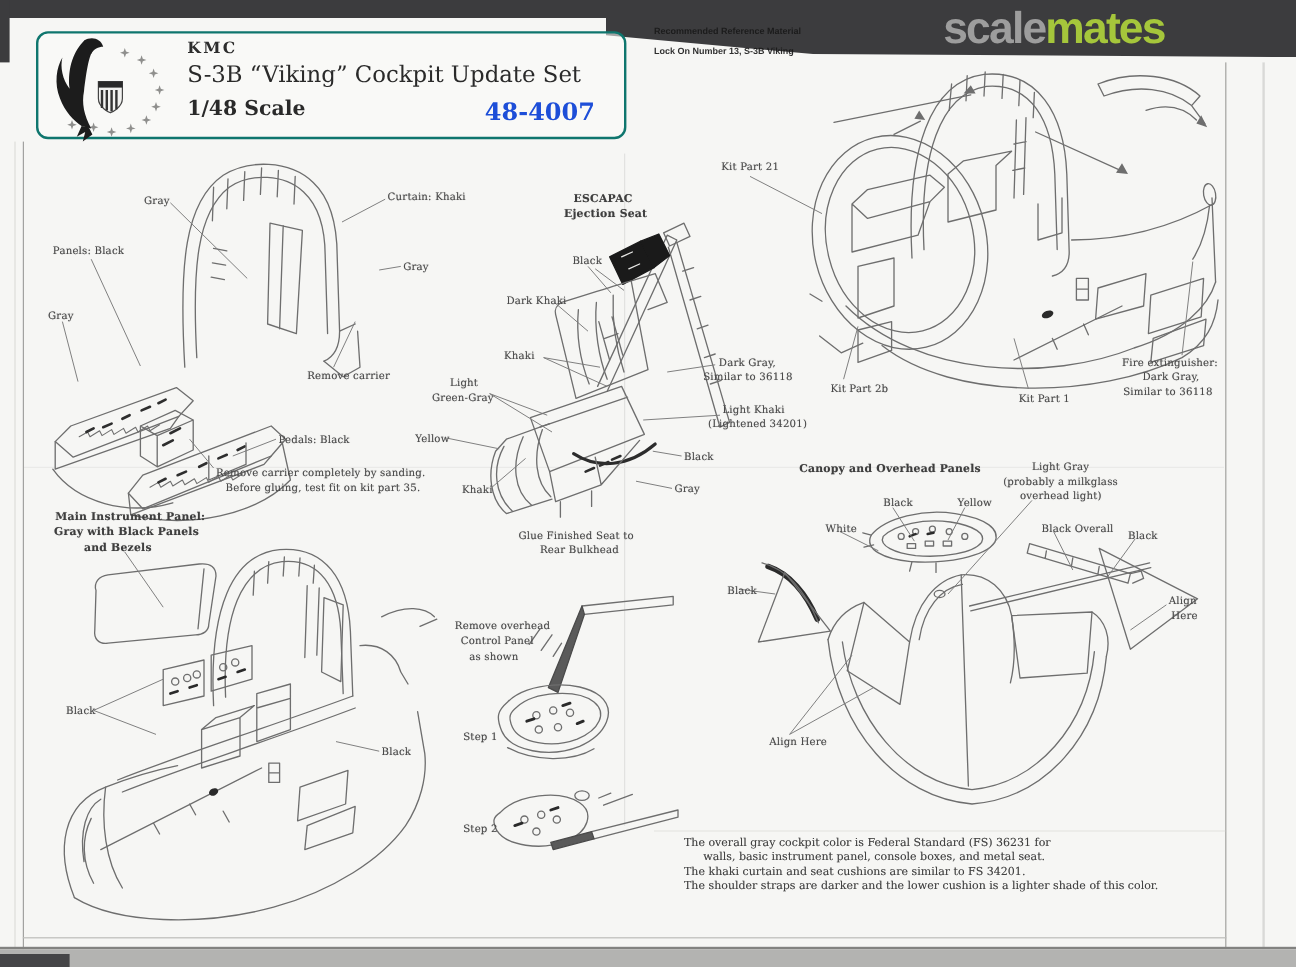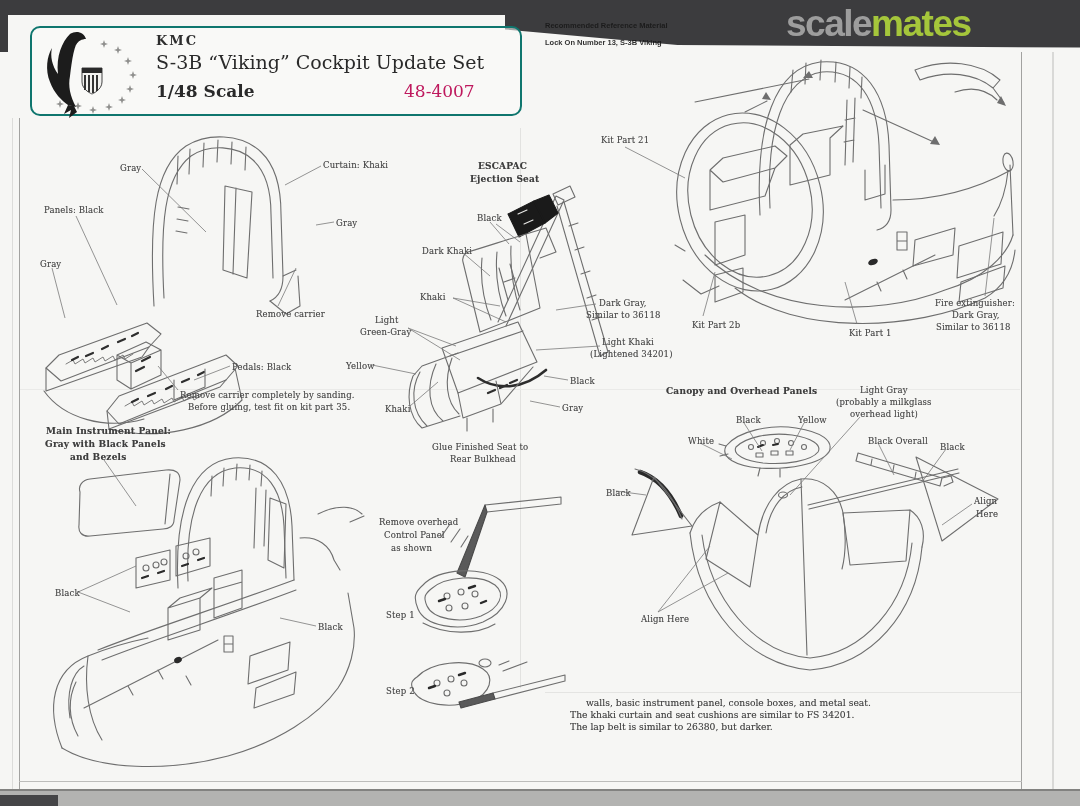--- a/index.html
+++ b/index.html
@@ -21,21 +21,21 @@
   #wm .g1{color:#9d9d9d}
   #wm .g2{color:#a5c63b}
   .refline{position:absolute;font-family:"Liberation Sans",sans-serif;font-weight:bold;
            font-size:7.5px;color:#181818;opacity:.9;white-space:nowrap}
   #hdr{left:30px;top:26px;width:488px;height:86px;border:2px solid #0f766e;
        border-radius:10px;background:rgba(251,251,249,.55)}
   #hdr .brand{position:absolute;left:124px;top:5px;font-size:13px;font-weight:bold;
               letter-spacing:2px;color:#2d2d2d}
   #hdr .title{position:absolute;left:124px;top:23px;font-size:19px;font-weight:normal;color:#2a2a2a;white-space:nowrap}
   #hdr .scale{position:absolute;left:124px;top:53px;font-size:17px;font-weight:bold;color:#2a2a2a}
-  #hdr .num{position:absolute;left:372px;top:53px;font-size:17px;font-weight:normal;color:#be185d}
+  #hdr .num{position:absolute;left:372px;top:53px;font-size:20px;font-weight:bold;color:#1d4ed8}
   .frameline{position:absolute;background:#a2a2a0}
   svg{position:absolute;overflow:visible}
   #notes{left:570px;top:697px}
 </style>
 </head>
 <body>
 
 <div class="abs" id="topbar"></div>
 <div class="abs" id="topbar2"></div>
 <div class="abs" id="leftbar"></div>
@@ -300,16 +300,17 @@
     <path d="M138,176 l24,-9 M134,170 l10,-4"></path>
   </g>
 </svg>
 <span class="lbl" style="left:379px;top:517px">Remove overhead</span>
 <span class="lbl" style="left:384px;top:530px">Control Panel</span>
 <span class="lbl" style="left:391px;top:543px">as shown</span>
 <span class="lbl" style="left:386px;top:610px">Step 1</span>
 <span class="lbl" style="left:386px;top:686px">Step 2</span>
 
 <div class="abs" id="notes">
+  <div class="nline">The overall gray cockpit color is Federal Standard (FS) 36231 for</div>
   <div class="nline" style="padding-left:16px">walls, basic instrument panel, console boxes, and metal seat.</div>
   <div class="nline">The khaki curtain and seat cushions are similar to FS 34201.</div>
-  <div class="nline">The lap belt is similar to 26380, but darker.</div>
+  <div class="nline">The shoulder straps are darker and the lower cushion is a lighter shade of this color.</div>
 </div>
 
 </body></html>

